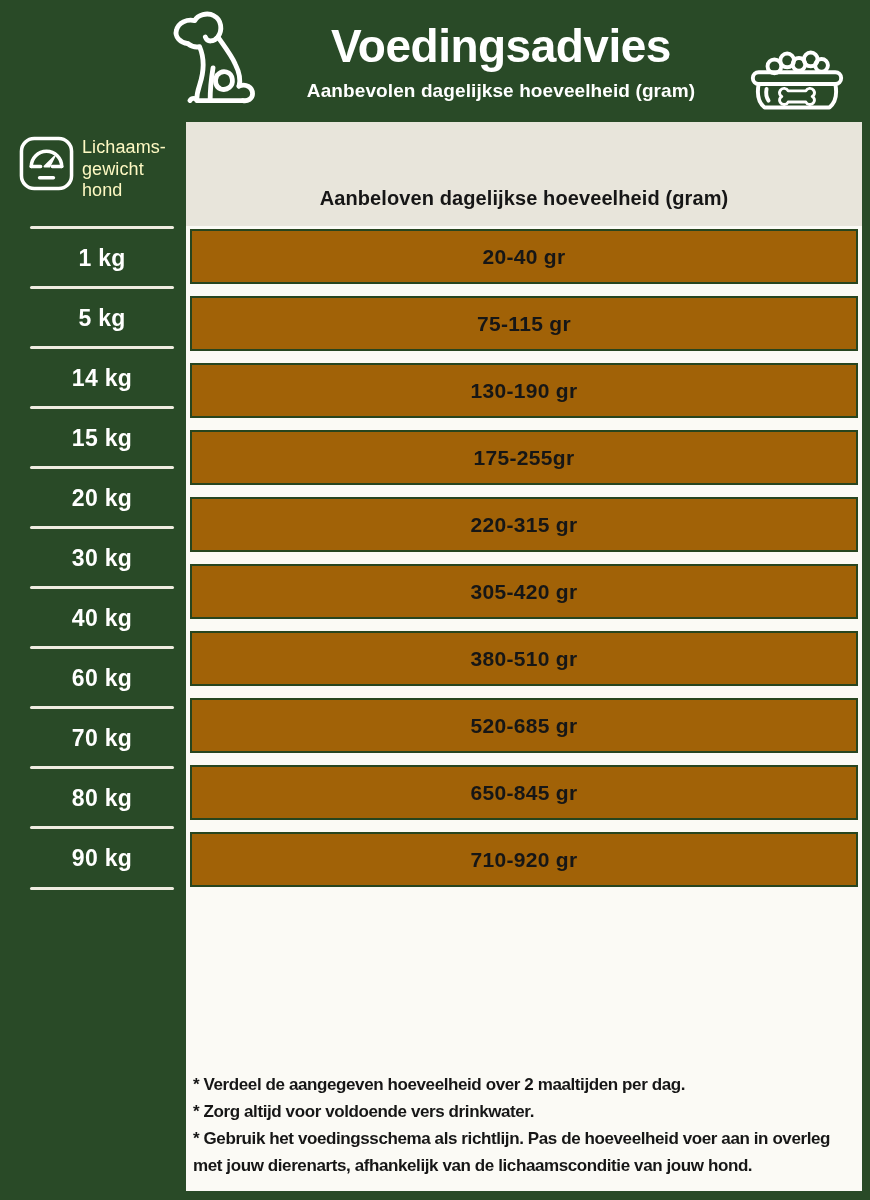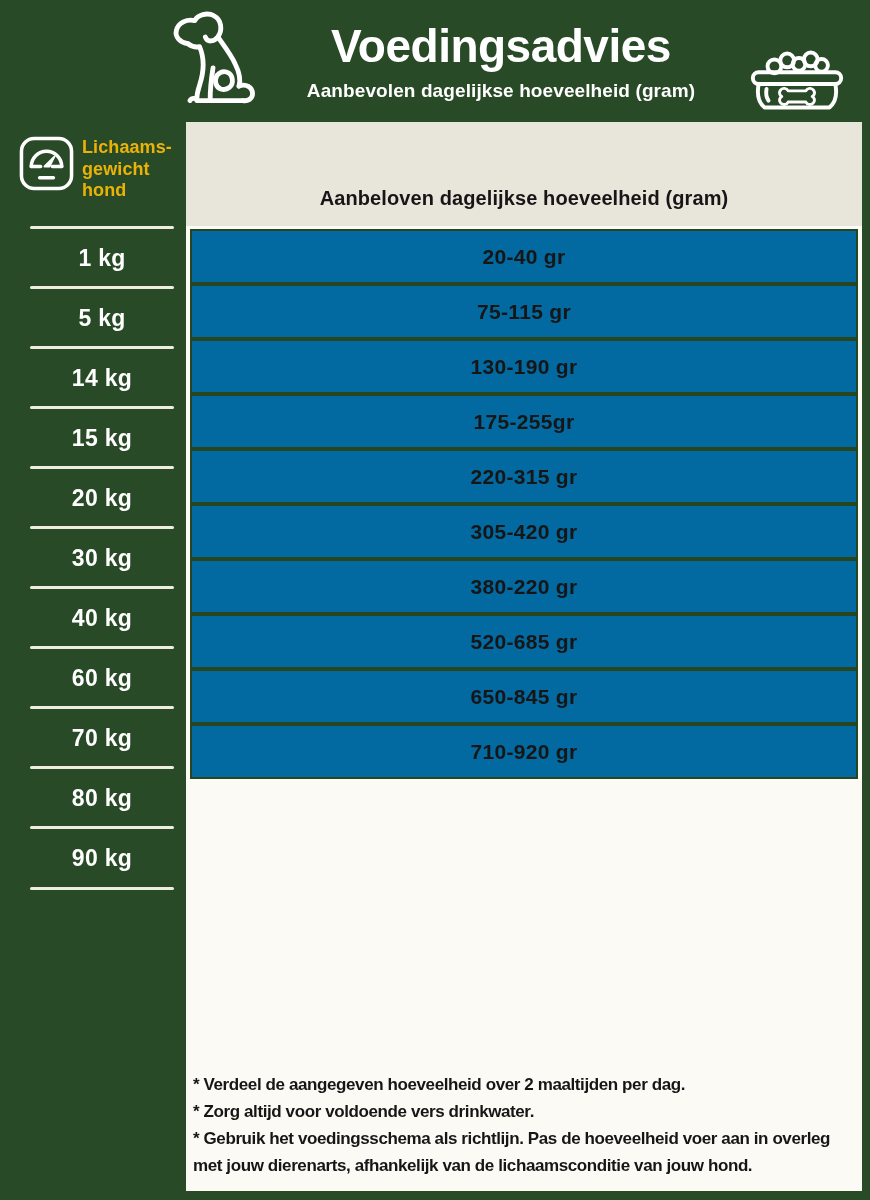--- a/index.html
+++ b/index.html
@@ -20,41 +20,41 @@
   }
   
   .dog-svg{position:absolute;left:160px;top:10px;width:108px;height:106px;}
   .bowl-svg{position:absolute;left:743px;top:50px;width:108px;height:66px;}
   .title-block{position:absolute;left:240px;top:22px;width:522px;text-align:center;color:#fff;}
   .title{font-size:46px;font-weight:700;letter-spacing:-0.5px;line-height:1.05;margin:0;text-align:center;}
   .subtitle{font-size:19px;font-weight:700;letter-spacing:0.1px;margin:10px 0 0 0;}
   
   .scale-svg{position:absolute;left:19px;top:136px;width:55px;height:55px;}
   .side-head{
-    position:absolute;left:82px;top:137px;color:#eab308;
-    font-size:18px;font-weight:700;line-height:21.5px;letter-spacing:0.1px;
+    position:absolute;left:82px;top:137px;color:#fef9c3;
+    font-size:18px;font-weight:400;line-height:21.5px;letter-spacing:0.1px;
   }
   .side-rows{position:absolute;left:30px;top:227px;width:144px;}
   .side-row{position:relative;height:60px;display:flex;align-items:center;justify-content:center;}
   .side-line{position:absolute;left:0;top:-1px;width:100%;height:2.5px;background:var(--white-line);border-radius:2px;}
   .side-line.trailing{position:relative;top:0;}
   .side-label{color:#fff;font-size:23px;font-weight:700;letter-spacing:0.3px;padding-top:2px;}
   
   .panel{
     position:absolute;left:186px;top:122px;width:676px;height:1069px;
     background:var(--panel);
   }
   .table-header{
     height:104px;background:var(--beige);color:var(--ink);
     display:flex;align-items:flex-end;justify-content:center;
     padding-bottom:16px;font-size:20px;font-weight:700;letter-spacing:0.1px;text-align:center;
   }
   .amount-rows{padding:3px 4px 0 4px;}
   .amount-cell{
-    height:55px;margin-bottom:0;background:#0369a1;
+    height:55px;margin-bottom:12px;background:#a16207;
     border:2px solid var(--green-line);
     display:flex;align-items:center;justify-content:center;
     color:var(--ink);font-size:21px;font-weight:700;letter-spacing:0.3px;
   }
   .footnotes{
     position:absolute;left:7px;bottom:12px;width:664px;
     color:var(--ink);font-size:17px;font-weight:600;line-height:27px;letter-spacing:-0.4px;
   }
   .footnotes p{margin:0;}
 </style>
@@ -160,21 +160,21 @@
 
   <div class="panel">
     <div class="table-header">Aanbeloven dagelijkse hoeveelheid (gram)</div>
     <div class="amount-rows" id="amount-rows">
         <div class="amount-cell">20-40 gr</div>
         <div class="amount-cell">75-115 gr</div>
         <div class="amount-cell">130-190 gr</div>
         <div class="amount-cell">175-255gr</div>
         <div class="amount-cell">220-315 gr</div>
         <div class="amount-cell">305-420 gr</div>
-        <div class="amount-cell">380-220 gr</div>
+        <div class="amount-cell">380-510 gr</div>
         <div class="amount-cell">520-685 gr</div>
         <div class="amount-cell">650-845 gr</div>
         <div class="amount-cell">710-920 gr</div>
       </div>
     <div class="footnotes" id="footnotes">
         <p>* Verdeel de aangegeven hoeveelheid over 2 maaltijden per dag.</p>
         <p>* Zorg altijd voor voldoende vers drinkwater.</p>
         <p>* Gebruik het voedingsschema als richtlijn. Pas de hoeveelheid voer aan in overleg met jouw dierenarts, afhankelijk van de lichaamsconditie van jouw hond.</p>
       </div>
   </div>

